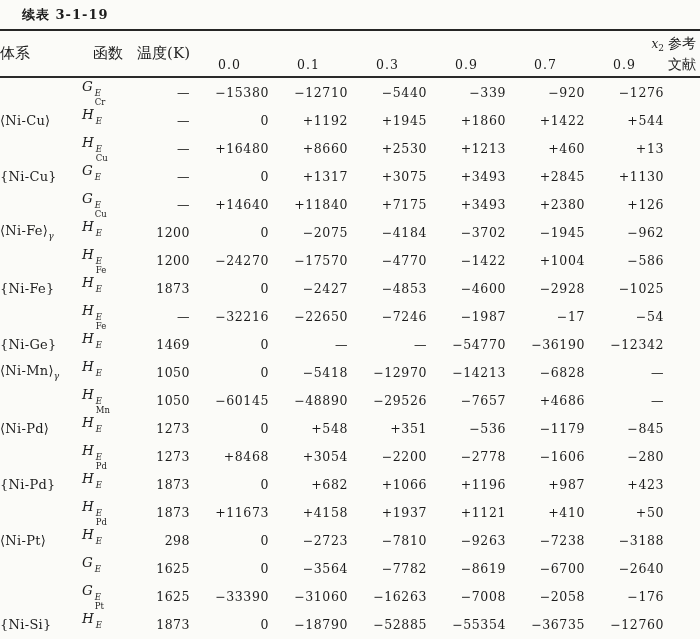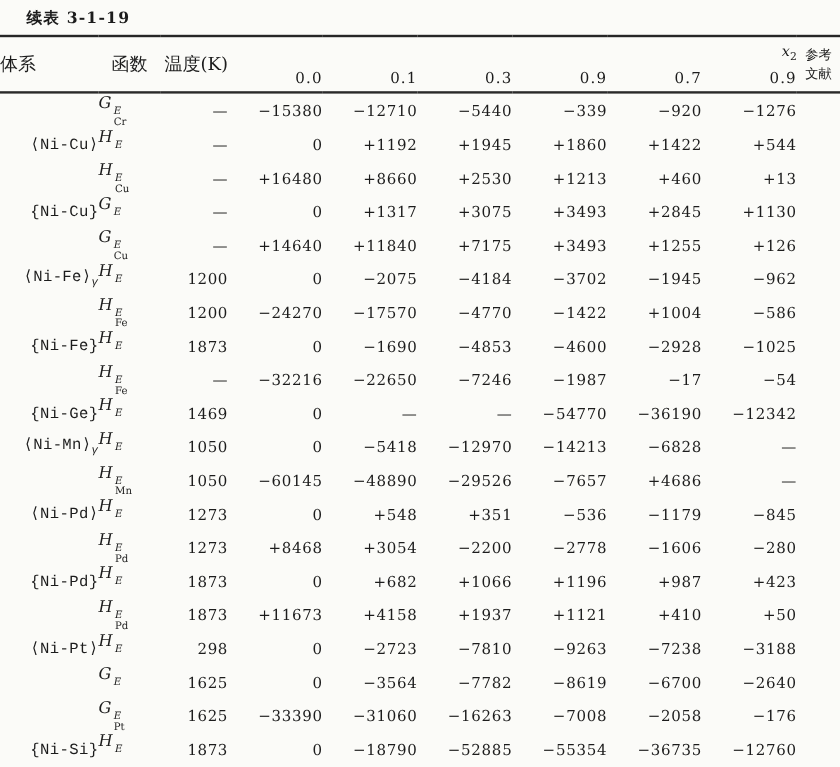--- a/index.html
+++ b/index.html
@@ -35,26 +35,26 @@
   thead tr.group-row th { height: 22px; }
   thead tr.num-row th { height: 23px; }
   thead tr.num-row th,
   thead th[rowspan] { border-bottom: 2px solid #2a2a2a; }
   .th-sys  { text-align: left; padding-left: 12px; }
   .th-func { text-align: center; padding-left: 4px; }
   .th-temp { text-align: right; padding-left: 2px; }
   .th-x2   { text-align: right; font-size: 12px; vertical-align: bottom; padding-bottom: 1px; }
   .th-x2 i { font-family: "DejaVu Serif", serif; }
   .th-x2 sub { font-size: 9px; }
-  .th-ref  { text-align: center; font-size: 11px; line-height: 1.45; }
-  .th-num  { text-align: right; font-size: 12.5px; letter-spacing: 1px; vertical-align: middle; }
+  .th-ref  { text-align: center; font-size: 14px; line-height: 1.45; }
+  .th-num  { text-align: center; font-size: 12.5px; letter-spacing: 1px; vertical-align: middle; }
 
   
   tbody td { height: 23px; font-size: 12.5px; vertical-align: middle; }
-  td.sys  { text-align: right; padding-left: 10px; font-size: 13px; letter-spacing: 0.3px; font-family: Liberation Mono, monospace; }
+  td.sys  { text-align: left; padding-left: 10px; font-size: 13px; letter-spacing: 0.3px; }
   td.sys sub.syssub { font-size: 9px; font-style: italic; }
   td.func { text-align: left; padding-left: 8px; }
   td.temp { text-align: right; padding-right: 28px; letter-spacing: 0.5px; }
   td.val  { text-align: right; padding-right: 13px; letter-spacing: 0.6px; }
   td.ref  { text-align: center; }
   tbody tr:last-child td { border-bottom: 3px solid #262626; }
 
   
   .fletter { font-style: italic; font-size: 13.5px; }
   .ss {
@@ -171,21 +171,21 @@
           <td class="sys"><span></span></td>
           <td class="func"><span class="fletter">G</span><span class="ss">
               <span class="sup">E</span>
               <span class="sub">Cu</span>
             </span></td>
           <td class="temp">—</td>
           <td class="val">+14640</td>
           <td class="val">+11840</td>
           <td class="val">+7175</td>
           <td class="val">+3493</td>
-          <td class="val">+1255</td>
+          <td class="val">+2380</td>
           <td class="val">+126</td>
           <td class="ref"></td>
         </tr>
         <tr>
           <td class="sys"><span>⟨Ni-Fe⟩</span><sub class="syssub">γ</sub></td>
           <td class="func"><span class="fletter">H</span><span class="ss">
               <span class="sup">E</span>
               <span class="sub"></span>
             </span></td>
           <td class="temp">1200</td>
@@ -213,21 +213,21 @@
           <td class="ref"></td>
         </tr>
         <tr>
           <td class="sys"><span>{Ni-Fe}</span></td>
           <td class="func"><span class="fletter">H</span><span class="ss">
               <span class="sup">E</span>
               <span class="sub"></span>
             </span></td>
           <td class="temp">1873</td>
           <td class="val">0</td>
-          <td class="val">−1690</td>
+          <td class="val">−2427</td>
           <td class="val">−4853</td>
           <td class="val">−4600</td>
           <td class="val">−2928</td>
           <td class="val">−1025</td>
           <td class="ref"></td>
         </tr>
         <tr>
           <td class="sys"><span></span></td>
           <td class="func"><span class="fletter">H</span><span class="ss">
               <span class="sup">E</span>

